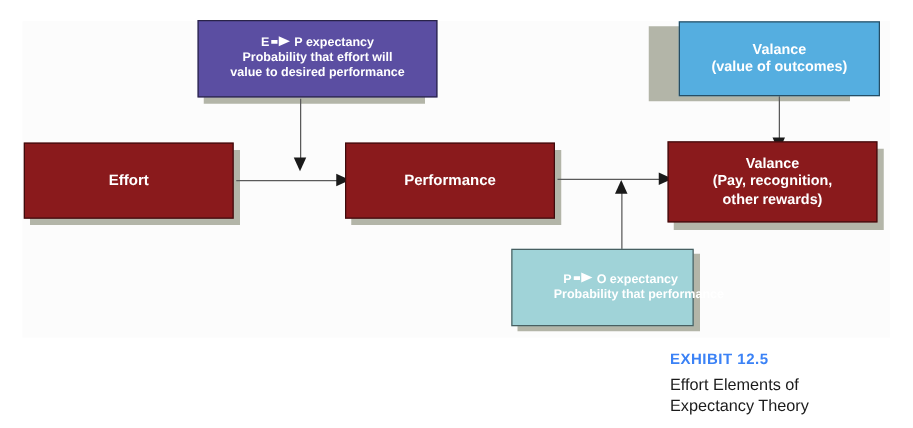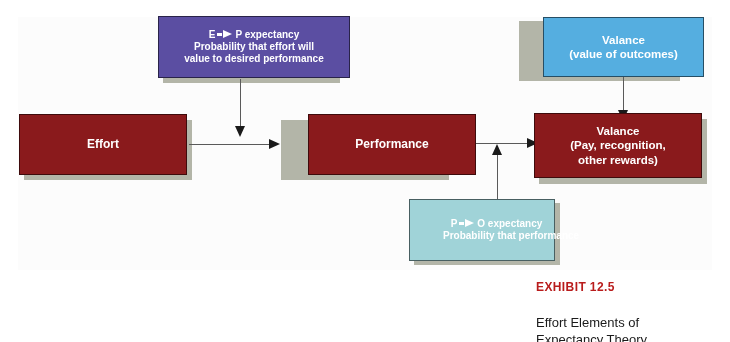--- a/index.html
+++ b/index.html
@@ -111,25 +111,25 @@
 
   
   .caption {
     position: absolute;
     left: 536px;
     top: 280px;
     width: 190px;
     text-align: left;
   }
   .caption-title {
-    color: #b91c1c;
+    color: #3b82f6;
     font-weight: bold;
     font-size: 12px;
     letter-spacing: 0.4px;
-    margin-bottom: 21px;
+    margin-bottom: 6px;
   }
   .caption-sub {
     color: #1b1b1b;
     font-size: 13px;
     line-height: 1.28;
   }
 </style>
 </head>
 <body>
 
@@ -158,21 +158,21 @@
 
   <div class="vline" style="left:623px; top:77px; width:1px; height:41px;"></div>
   <div class="arrow arrow-down" style="left:618px; top:110px;"></div>
 
   <div class="node red" style="left:19px; top:114px; width:168px; height:61px; font-size:12px;">
     <div class="lines">
       <span>Effort</span>
     </div>
   </div>
 
-  <div class="node red" style="left:276px; top:114px; width:168px; height:61px; font-size:12px;margin-left:32px;">
+  <div class="node red" style="left:276px; top:114px; width:168px; height:61px; font-size:12px;">
     <div class="lines">
       <span>Performance</span>
     </div>
   </div>
 
   <div class="node red" style="left:534px; top:113px; width:168px; height:65px; font-size:11.5px;">
     <div class="lines">
       <span>Valance</span>
       <span>(Pay, recognition,</span>
       <span>other rewards)</span>

